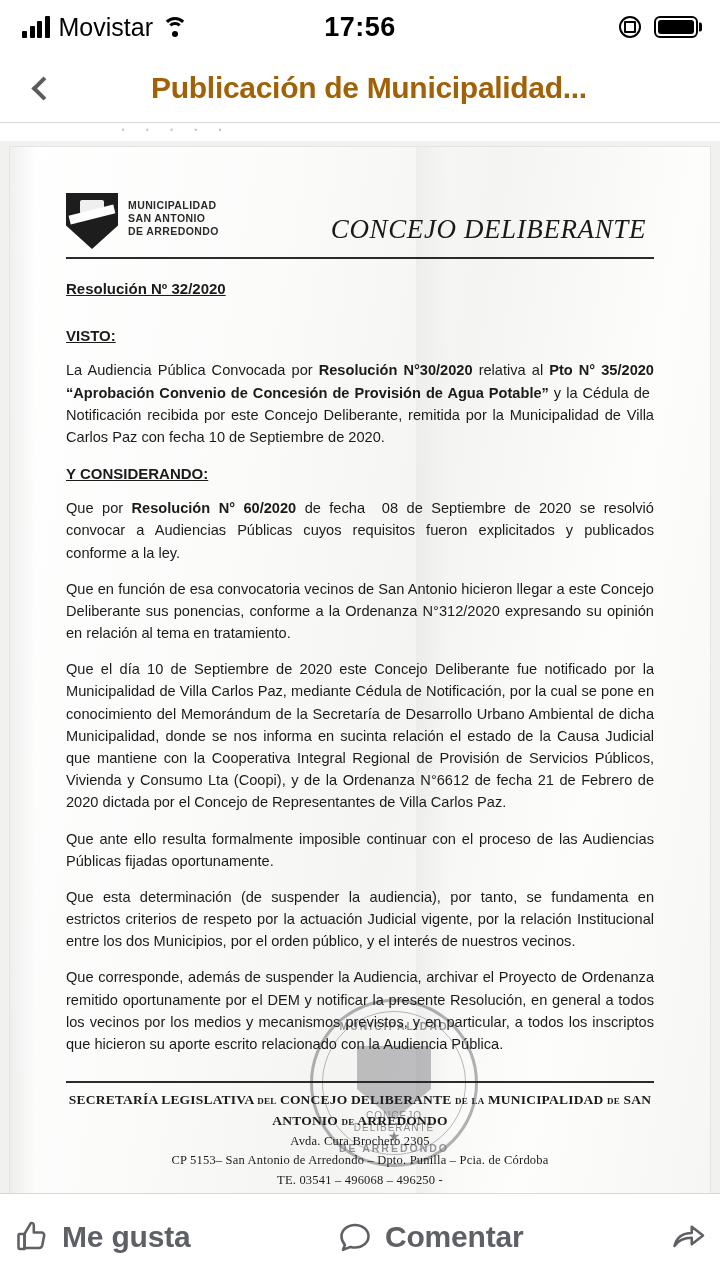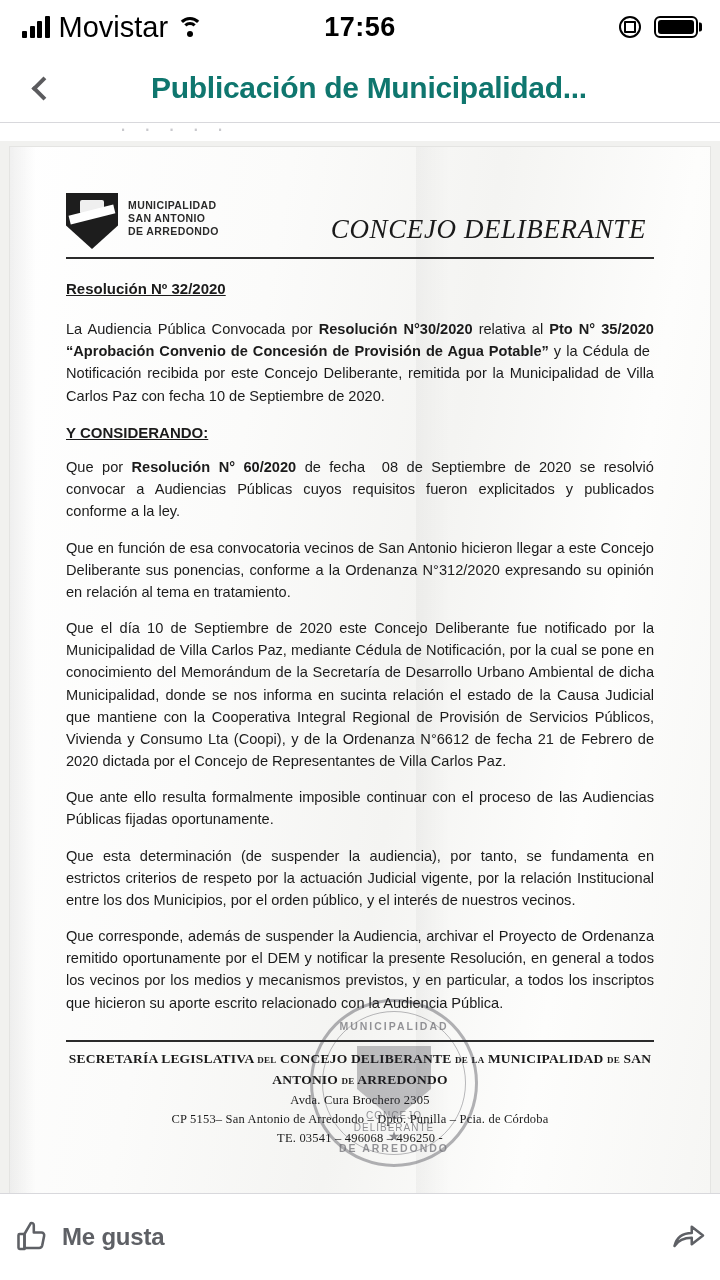--- a/index.html
+++ b/index.html
@@ -29,21 +29,21 @@
   }
   .sb-left { display: flex; align-items: center; gap: 9px; flex: 1 1 0; }
   .sb-center { flex: 0 0 auto; font-size: 27px; font-weight: bold; letter-spacing: .5px; }
   .sb-right { display: flex; align-items: center; justify-content: flex-end; gap: 13px; flex: 1 1 0; }
   .signal { display: flex; align-items: flex-end; gap: 2.5px; height: 22px; }
   .signal i { width: 5px; background: #000; border-radius: 1px; display: block; }
   .signal i:nth-child(1) { height: 7px; }
   .signal i:nth-child(2) { height: 12px; }
   .signal i:nth-child(3) { height: 17px; }
   .signal i:nth-child(4) { height: 22px; }
-  .carrier { font-size: 29px; font-weight: 500; }
+  .carrier { font-size: 25px; font-weight: 500; }
   .wifi { position: relative; width: 26px; height: 20px; }
   .wifi span {
     position: absolute; left: 50%; transform: translateX(-50%);
     border: 3px solid #000; border-bottom-color: transparent;
     border-left-color: transparent; border-right-color: transparent;
     border-radius: 50%;
   }
   .wifi span.a { width: 26px; height: 26px; top: 0; }
   .wifi span.b { width: 16px; height: 16px; top: 5px; }
   .wifi .dot { position: absolute; width: 6px; height: 6px; background: #000; border-radius: 50%; left: 50%; transform: translateX(-50%); bottom: 0; border: none; }
@@ -85,21 +85,21 @@
     border-left: 4px solid #5b5b5e;
     border-bottom: 4px solid #5b5b5e;
     transform: rotate(45deg);
     margin-left: 6px;
   }
   .nav-title {
     flex: 1;
     text-align: center;
     font-size: 30px;
     font-weight: bold;
-    color: #0f766e;
+    color: #a16207;
     letter-spacing: -0.3px;
     padding-right: 30px;
     white-space: nowrap;
     overflow: hidden;
   }
 
   
   .nav-sep { height: 1px; background: #d8d8dc; flex: 0 0 1px; }
 
   
@@ -195,21 +195,21 @@
     padding-top: 16px;
   }
   .rule {
     height: 2px; background: #2b2b2b; margin: 2px 0 18px 0;
   }
 
   .reso-no {
     font-weight: bold;
     font-size: 15px;
     text-decoration: underline;
-    margin-bottom: 18px;
+    margin-bottom: 24px;
   }
   .section-label {
     font-weight: bold;
     font-size: 15px;
     text-decoration: underline;
     margin: 0 0 12px 0;
   }
   .section-label.cons { margin-top: 10px; }
   p.body {
     text-align: justify;
@@ -297,21 +297,21 @@
     align-items: center;
     justify-content: space-between;
     padding: 0 10px;
   }
   .act {
     display: flex;
     align-items: center;
     gap: 12px;
     cursor: pointer;
     color: #5e6065;
-    font-size: 24px;
+    font-size: 30px;
     font-weight: bold;
     letter-spacing: -0.2px;
     padding: 0 4px;
   }
   .ic { width: 36px; height: 36px; flex: 0 0 36px; display:block; }
   .ic svg { width: 100%; height: 100%; display:block; }
 </style>
 </head>
 <body>
 
@@ -361,20 +361,21 @@
           <span class="inner"></span>
           <span class="band"></span>
         </div>
         <div class="muni-name">MUNICIPALIDAD<br>SAN ANTONIO<br>DE ARREDONDO</div>
         <div class="cd-title">CONCEJO DELIBERANTE</div>
       </div>
       <div class="rule"></div>
 
       <div class="reso-no">Resolución Nº 32/2020</div>
 
+      <div class="section-label">VISTO:</div>
       <p class="body">
         La Audiencia Pública Convocada por <b>Resolución N°30/2020</b> relativa al <b>Pto N° 35/2020 “Aprobación Convenio de Concesión de Provisión de Agua Potable”</b> y la Cédula de&nbsp; Notificación recibida por este Concejo Deliberante, remitida por la Municipalidad de Villa Carlos Paz con fecha 10 de Septiembre de 2020.
       </p>
 
       <div class="section-label cons">Y CONSIDERANDO:</div>
 
       <p class="body">
         Que por <b>Resolución N° 60/2020</b> de fecha&nbsp; 08 de Septiembre de 2020 se resolvió convocar a Audiencias Públicas cuyos requisitos fueron explicitados y publicados conforme a la ley.
       </p>
       <p class="body">Que en función de esa convocatoria vecinos de San Antonio hicieron llegar a este Concejo Deliberante sus ponencias, conforme a la Ordenanza N°312/2020 expresando su opinión en relación al tema en tratamiento.</p>
@@ -408,20 +409,28 @@
     <div class="act">
       <span class="ic">
         <svg viewBox="0 0 24 24" fill="none" stroke="#5e6065" stroke-width="1.7" stroke-linejoin="round">
           <path d="M7 10v10H3.8A.8.8 0 0 1 3 19.2V10.8a.8.8 0 0 1 .8-.8H7z"></path>
           <path d="M7 10l4.2-7.2c.9-.5 2 .2 2 1.3V9h5.1c1.2 0 2 1 1.8 2.1l-1.3 6.6c-.2.9-1 1.6-2 1.6H7V10z"></path>
         </svg>
       </span>
       <span>Me gusta</span>
     </div>
 
+    <div class="act">
+      <span class="ic">
+        <svg viewBox="0 0 24 24" fill="none" stroke="#5e6065" stroke-width="1.7" stroke-linejoin="round">
+          <path d="M21 11.5c0 4.2-4 7.5-9 7.5-1 0-2-.15-2.9-.4L4 20.5l1.3-3.3C3.9 15.7 3 13.7 3 11.5 3 7.3 7 4 12 4s9 3.3 9 7.5z"></path>
+        </svg>
+      </span>
+      <span>Comentar</span>
+    </div>
 
     <div class="act">
       <span class="ic">
         <svg viewBox="0 0 24 24" fill="none" stroke="#5e6065" stroke-width="1.7" stroke-linejoin="round">
           <path d="M3 18c1.5-6 6-8.5 11.5-8.6V5.2L22 11l-7.5 5.8v-4.3C9.5 12.5 5.6 14 3 18z"></path>
         </svg>
       </span>
     </div>
 
   </div>

